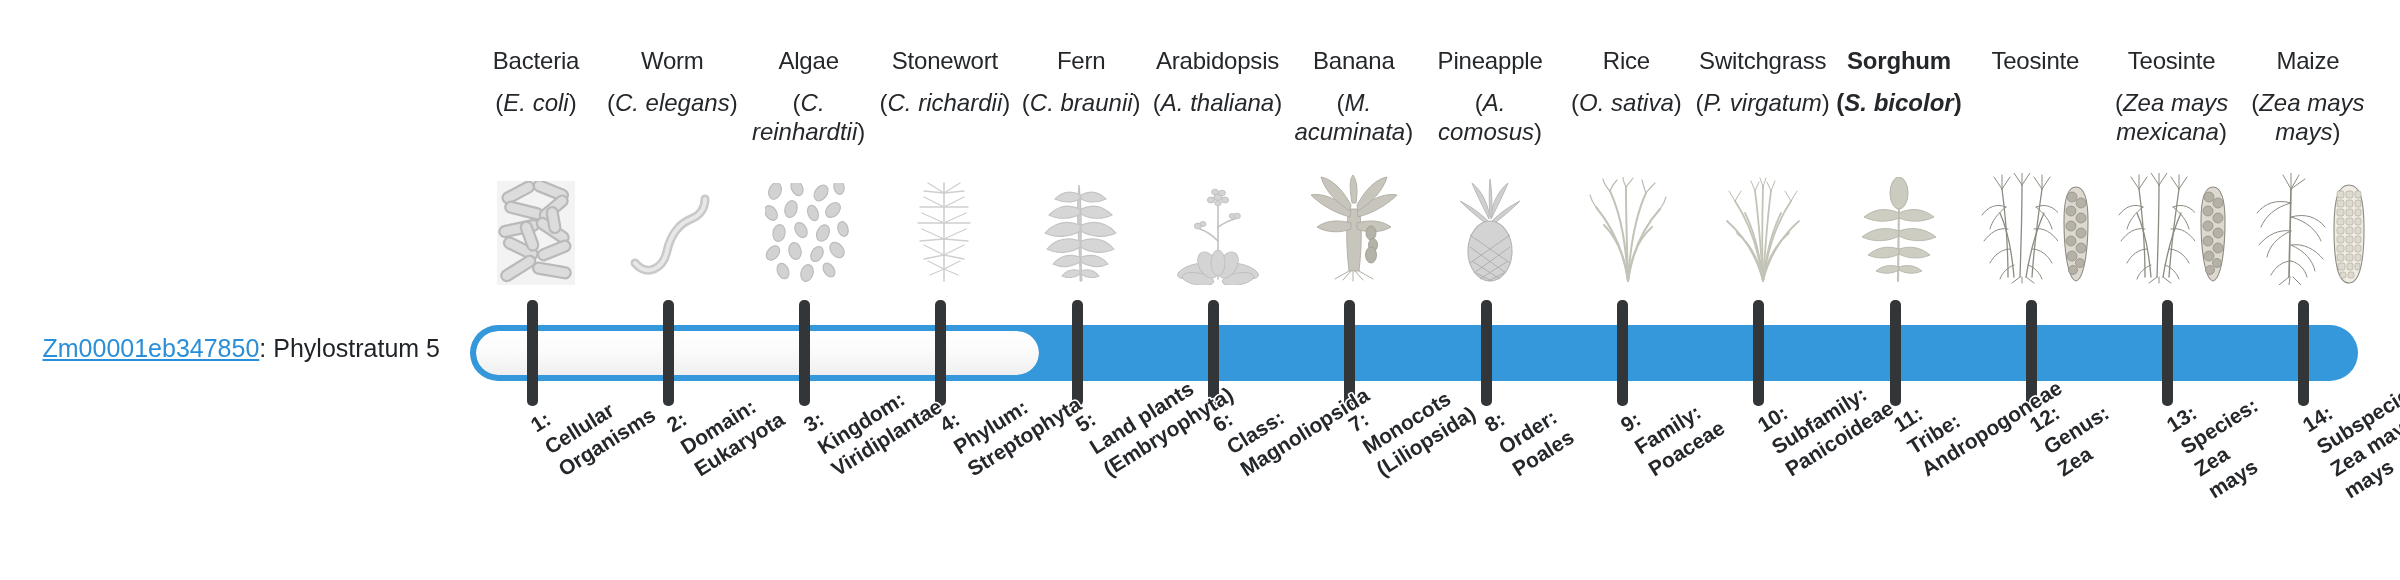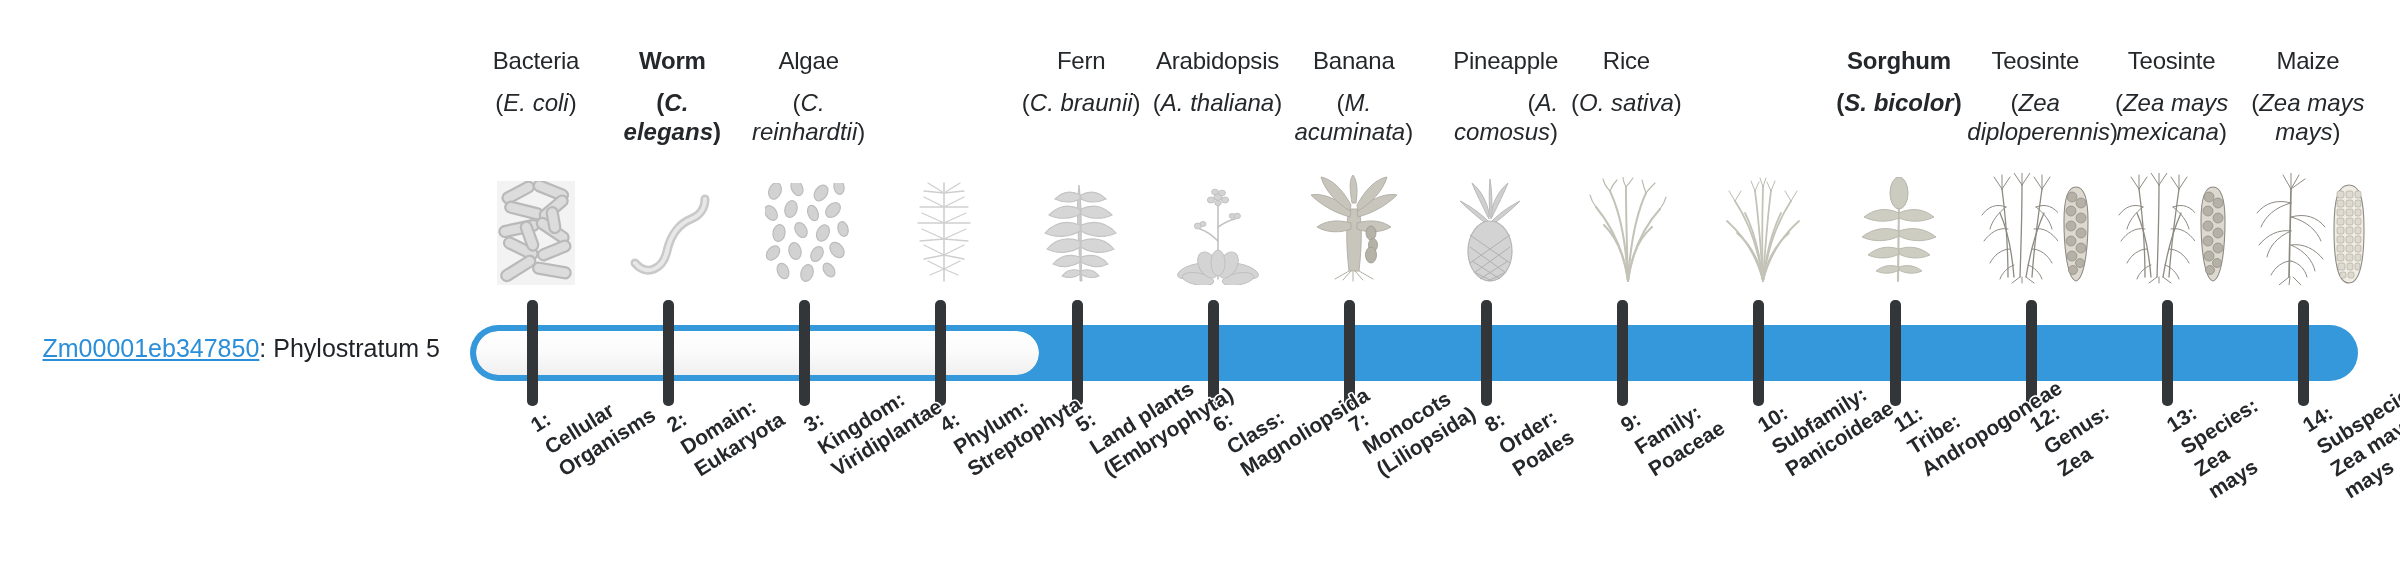--- a/index.html
+++ b/index.html
@@ -161,38 +161,42 @@
   <div class="columns" id="columns">
       <div class="col" style="left: 464px;">
         <div class="common-name">Bacteria</div>
         <div class="sci-name"><span class="paren">(</span><span>E. coli</span><span class="paren">)</span></div>
       </div>
       <div class="organism" style="left: 464px;">
         <svg width="78" height="104" viewBox="0 0 78 104">
           <use href="#ic-bacteria"></use>
         </svg>
       </div>
-      <div class="col" style="left: 600.3px; font-weight: bold;">
+      <div class="col" style="left: 600.3px;">
         <div class="common-name">Worm</div>
         <div class="sci-name"><span class="paren">(</span><span>C. elegans</span><span class="paren">)</span></div>
       </div>
       <div class="organism" style="left: 600.3px;">
         <svg width="90" height="100" viewBox="0 0 90 100">
           <use href="#ic-worm"></use>
         </svg>
       </div>
       <div class="col" style="left: 736.6px;">
         <div class="common-name">Algae</div>
         <div class="sci-name"><span class="paren">(</span><span>C. reinhardtii</span><span class="paren">)</span></div>
       </div>
       <div class="organism" style="left: 736.6px;">
         <svg width="88" height="102" viewBox="0 0 88 102">
           <use href="#ic-algae"></use>
         </svg>
       </div>
+      <div class="col" style="left: 872.9px;">
+        <div class="common-name">Stonewort</div>
+        <div class="sci-name"><span class="paren">(</span><span>C. richardii</span><span class="paren">)</span></div>
+      </div>
       <div class="organism" style="left: 872.9px;">
         <svg width="90" height="106" viewBox="0 0 90 106">
           <use href="#ic-stonewort"></use>
         </svg>
       </div>
       <div class="col" style="left: 1009.2px;">
         <div class="common-name">Fern</div>
         <div class="sci-name"><span class="paren">(</span><span>C. braunii</span><span class="paren">)</span></div>
       </div>
       <div class="organism" style="left: 1009.2px;">
@@ -211,55 +215,58 @@
       </div>
       <div class="col" style="left: 1281.8px; text-align: center;">
         <div class="common-name">Banana</div>
         <div class="sci-name"><span class="paren">(</span><span>M. acuminata</span><span class="paren">)</span></div>
       </div>
       <div class="organism" style="left: 1281.8px;">
         <svg width="98" height="110" viewBox="0 0 98 110">
           <use href="#ic-banana"></use>
         </svg>
       </div>
-      <div class="col" style="left: 1418.1px; text-align: right;">
+      <div class="col" style="left: 1418.1px;">
         <div class="common-name">Pineapple</div>
         <div class="sci-name"><span class="paren">(</span><span>A. comosus</span><span class="paren">)</span></div>
       </div>
       <div class="organism" style="left: 1418.1px;">
         <svg width="96" height="108" viewBox="0 0 96 108">
           <use href="#ic-pineapple"></use>
         </svg>
       </div>
       <div class="col" style="left: 1554.4px;">
         <div class="common-name">Rice</div>
         <div class="sci-name"><span class="paren">(</span><span>O. sativa</span><span class="paren">)</span></div>
       </div>
       <div class="organism" style="left: 1554.4px;">
         <svg width="92" height="108" viewBox="0 0 92 108">
           <use href="#ic-rice"></use>
         </svg>
       </div>
+      <div class="col" style="left: 1690.7px;">
+        <div class="common-name">Switchgrass</div>
+        <div class="sci-name"><span class="paren">(</span><span>P. virgatum</span><span class="paren">)</span></div>
+      </div>
       <div class="organism" style="left: 1690.7px;">
         <svg width="96" height="108" viewBox="0 0 96 108">
           <use href="#ic-switchgrass"></use>
         </svg>
       </div>
       <div class="col" style="left: 1827px; font-weight: bold;">
         <div class="common-name">Sorghum</div>
         <div class="sci-name"><span class="paren">(</span><span>S. bicolor</span><span class="paren">)</span></div>
       </div>
       <div class="organism" style="left: 1827px;">
         <svg width="94" height="108" viewBox="0 0 94 108">
           <use href="#ic-sorghum"></use>
         </svg>
       </div>
       <div class="col" style="left: 1963.3px;">
         <div class="common-name">Teosinte</div>
-        <div class="sci-name"><span class="paren">(</span><span>Zea diploperennis</span><span class="paren">)</span></div>
       </div>
       <div class="organism" style="left: 1963.3px;">
         <svg width="80" height="112" viewBox="0 0 80 112">
           <use href="#ic-teo-plant"></use>
         </svg>
         <svg width="30" height="104" viewBox="0 0 30 104">
           <use href="#ic-teo-ear"></use>
         </svg>
       </div>
       <div class="col" style="left: 2099.6px;">

